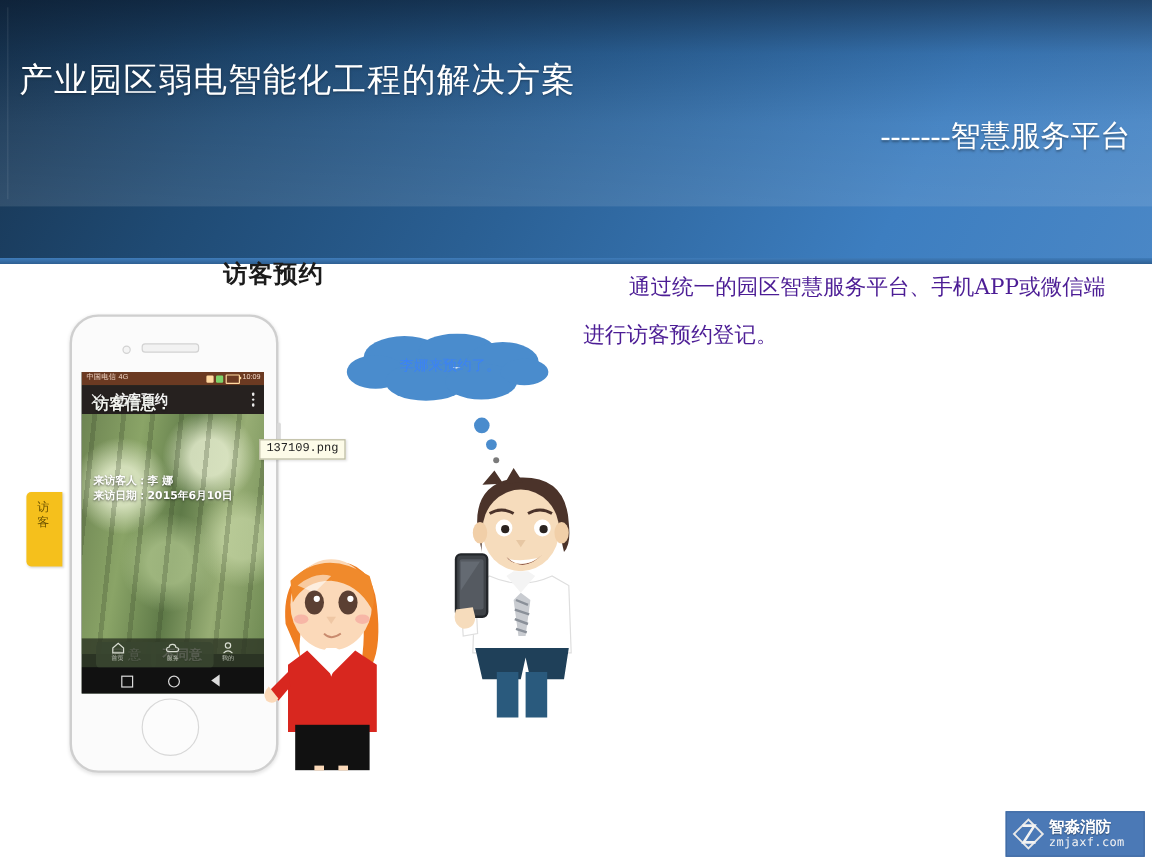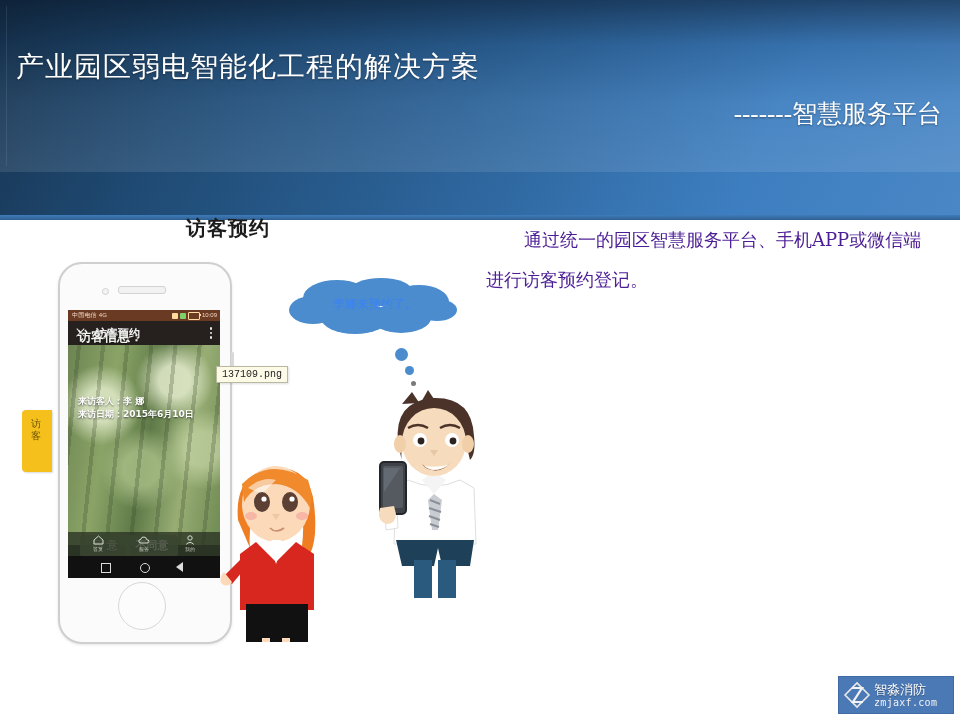--- a/index.html
+++ b/index.html
@@ -107,21 +107,21 @@
   .dot{position:absolute;border-radius:50%;background:#4a8ccd;}
   .d1{left:395px;top:348px;width:13px;height:13px;}
   .d2{left:405px;top:366px;width:9px;height:9px;}
   .d3{left:411px;top:381px;width:5px;height:5px;background:#7a7a7a;}
 
   
   .wm{position:absolute;right:6px;bottom:6px;width:116px;height:38px;background:#4b79b6;
     border:1px solid #3f6aa3;display:flex;align-items:center;padding-left:4px;box-sizing:border-box;}
   .wm-mark{width:28px;height:28px;flex:0 0 28px;position:relative;}
   .wm-txt{margin-left:3px;line-height:1;}
-  .wm-cn{font-size:13px;font-weight:normal;color:#ffffff;font-family:"DejaVu Sans","Liberation Sans",sans-serif;
+  .wm-cn{font-size:13px;font-weight:bold;color:#ffffff;font-family:"DejaVu Sans","Liberation Sans",sans-serif;
     text-shadow:0 1px 1px rgba(0,0,0,.4);}
   .wm-en{font-size:10px;color:#f2f2f2;font-family:"DejaVu Sans Mono","Liberation Mono",monospace;margin-top:2px;letter-spacing:.3px;}
 </style>
 </head>
 <body>
 
 <div id="slide">
 
   <div class="header">
     <div class="header-sheen"></div>

